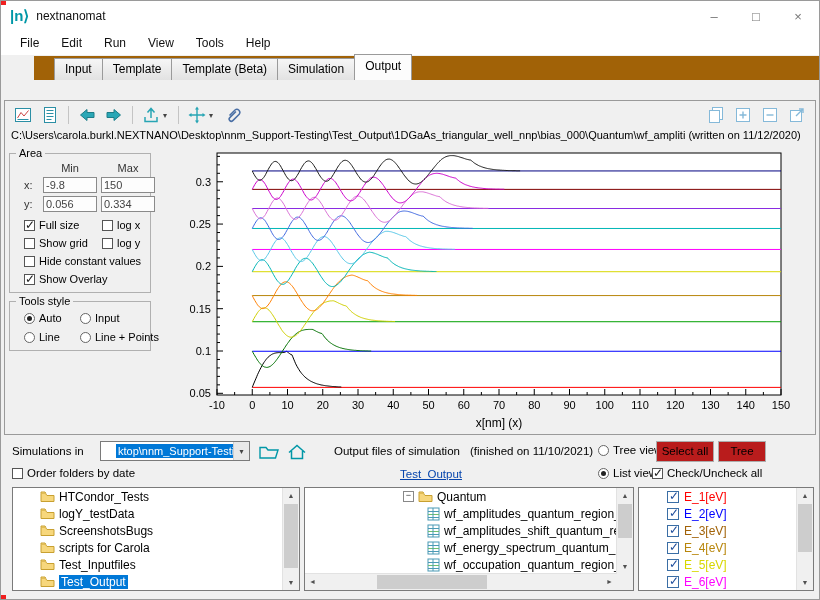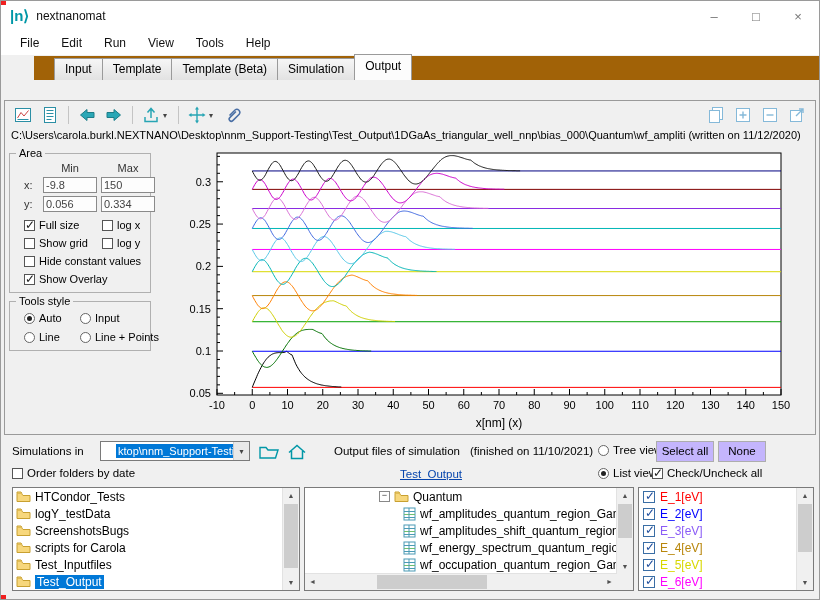--- a/index.html
+++ b/index.html
@@ -55,25 +55,25 @@
   svg{font-family:"Liberation Sans",sans-serif;}
   
   .bottom-panel{position:absolute;left:3px;right:3px;top:436px;height:160px;}
   .bp-label{position:absolute;font-size:11.5px;white-space:nowrap;}
   .combo{position:absolute;left:96px;top:4px;width:150px;height:20px;border:1px solid #7a7a7a;background:#fff;
          display:flex;align-items:center;box-sizing:border-box;}
   .combo-text{flex:1;font-size:11px;background:#0078d7;color:#fff;margin:1px 0 1px 15px;padding:1px 2px;
               white-space:nowrap;overflow:hidden;}
   .combo-btn{width:15px;text-align:center;font-size:8px;color:#444;background:#e8e8e8;align-self:stretch;
              display:flex;align-items:center;justify-content:center;border-left:1px solid #cfcfcf;}
-  .btn{position:absolute;background:#c4b5fd;border:1px solid #adadad;font-size:11.5px;text-align:center;
+  .btn{position:absolute;background:#b91c1c;border:1px solid #adadad;font-size:11.5px;text-align:center;
        height:21px;box-sizing:border-box;padding-top:3px;}
   .inline-ctrl{position:absolute;display:flex;align-items:center;gap:4px;font-size:11.5px;white-space:nowrap;}
   .link{color:#0645ad;text-decoration:underline;font-size:11.5px;}
-  .listbox{position:absolute;top:50px;bottom:6px;background:#fff;border:1px solid #7a7a7a;overflow:hidden;box-sizing:border-box;}
+  .listbox{position:absolute;top:50px;bottom:6px;background:#fff;border:1px solid #7a7a7a;overflow:hidden;box-sizing:border-box;padding-left:24px;}
   .list-row{display:flex;align-items:center;gap:4px;height:17px;padding-left:3px;font-size:12px;white-space:nowrap;}
   .row-label.sel{background:#0078d7;color:#fff;padding:0 2px;}
   .tree-row{display:flex;align-items:center;gap:4px;height:17px;white-space:nowrap;font-size:12px;overflow:hidden;}
   .tree-row.root{padding-left:74px;}
   .tree-row.file{padding-left:98px;}
   .expander{width:9px;height:9px;border:1px solid #888;background:#fff;font-size:9px;line-height:7px;text-align:center;flex:none;color:#333;}
   .var-row{display:flex;align-items:center;gap:5px;height:17px;padding-left:4px;font-size:12px;white-space:nowrap;}
   
   .vscroll{position:absolute;top:0;right:0;bottom:0;width:16px;background:#f0f0f0;border-left:1px solid #e2e2e2;}
   .vscroll.short{bottom:16px;}
@@ -405,21 +405,21 @@
 
     <span class="bp-label" style="left:330px;top:8px;">Output files of simulation</span>
     <span class="bp-label" style="left:466px;top:8px;">(finished on 11/10/2021)</span>
 
     <label class="inline-ctrl" style="left:594px;top:7px;">
       <span class="radio"></span>
       <span>Tree view</span>
     </label>
 
     <div class="btn" style="left:652px;top:4px;width:58px;">Select all</div>
-    <div class="btn" style="left:714px;top:4px;width:48px;">None</div>
+    <div class="btn" style="left:714px;top:4px;width:48px;">Tree</div>
 
     <label class="inline-ctrl" style="left:8px;top:30px;">
       <span class="cb"></span>
       <span>Order folders by date</span>
     </label>
 
     <span class="link" style="position:absolute;left:396px;top:31px;">Test_Output</span>
 
     <label class="inline-ctrl" style="left:594px;top:30px;">
       <span class="radio sel"></span>
@@ -562,21 +562,21 @@
           <label class="var-row">
             <span class="cb blue checked"></span>
             <span style="color:#ff0000">E_1[eV]</span>
           </label>
           <label class="var-row">
             <span class="cb blue checked"></span>
             <span style="color:#0000ff">E_2[eV]</span>
           </label>
           <label class="var-row">
             <span class="cb blue checked"></span>
-            <span style="color:#8b5cf6">E_3[eV]</span>
+            <span style="color:#a16207">E_3[eV]</span>
           </label>
           <label class="var-row">
             <span class="cb blue checked"></span>
             <span style="color:#b8860b">E_4[eV]</span>
           </label>
           <label class="var-row">
             <span class="cb blue checked"></span>
             <span style="color:#d8d800">E_5[eV]</span>
           </label>
           <label class="var-row">

